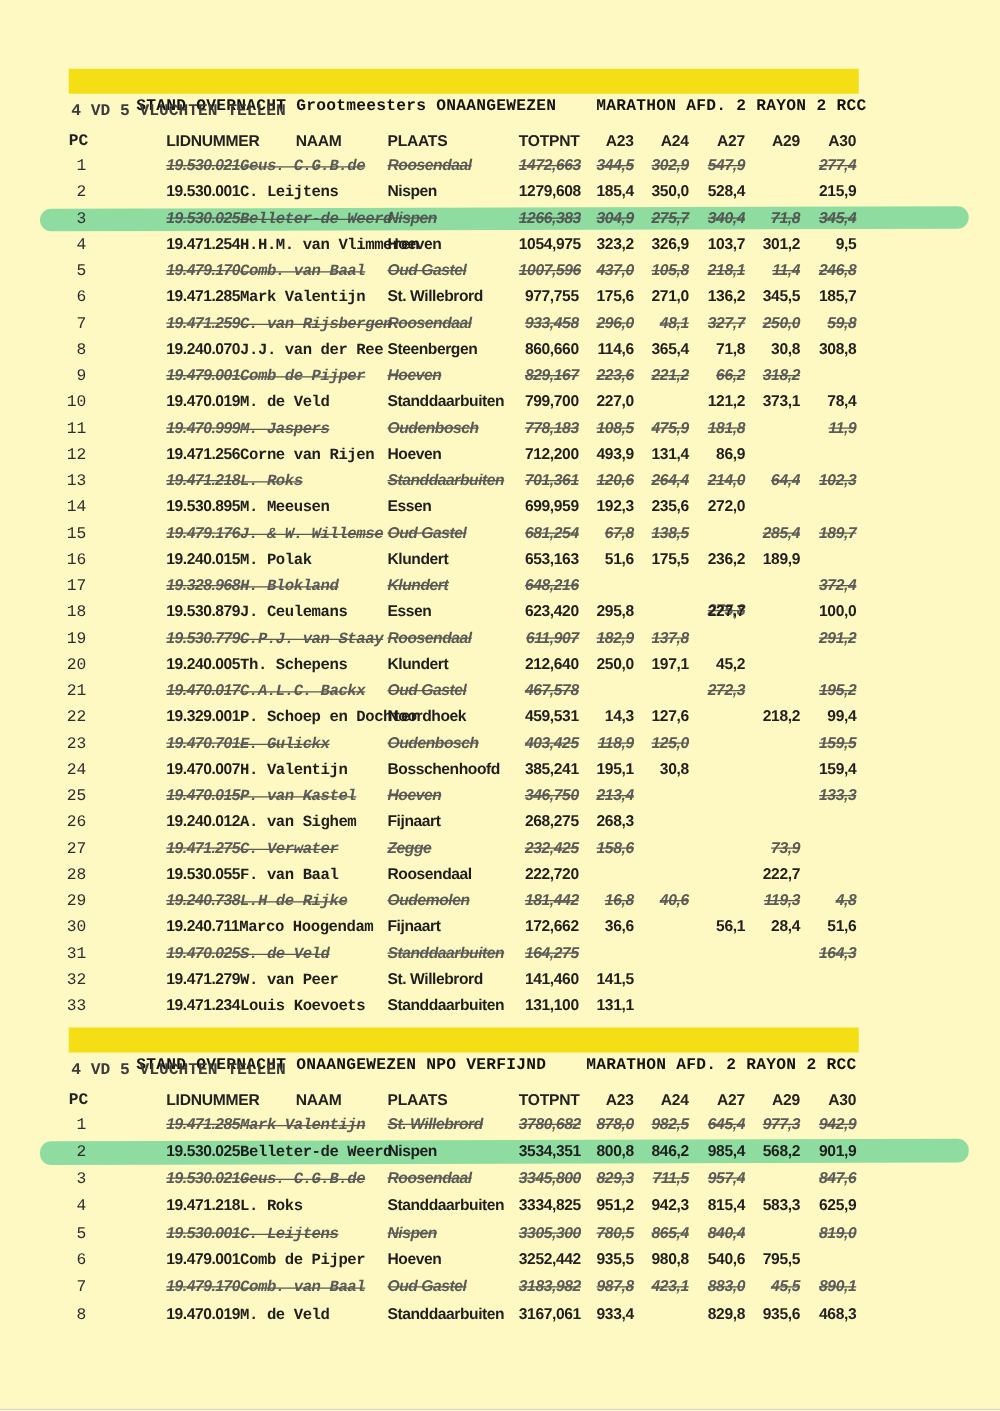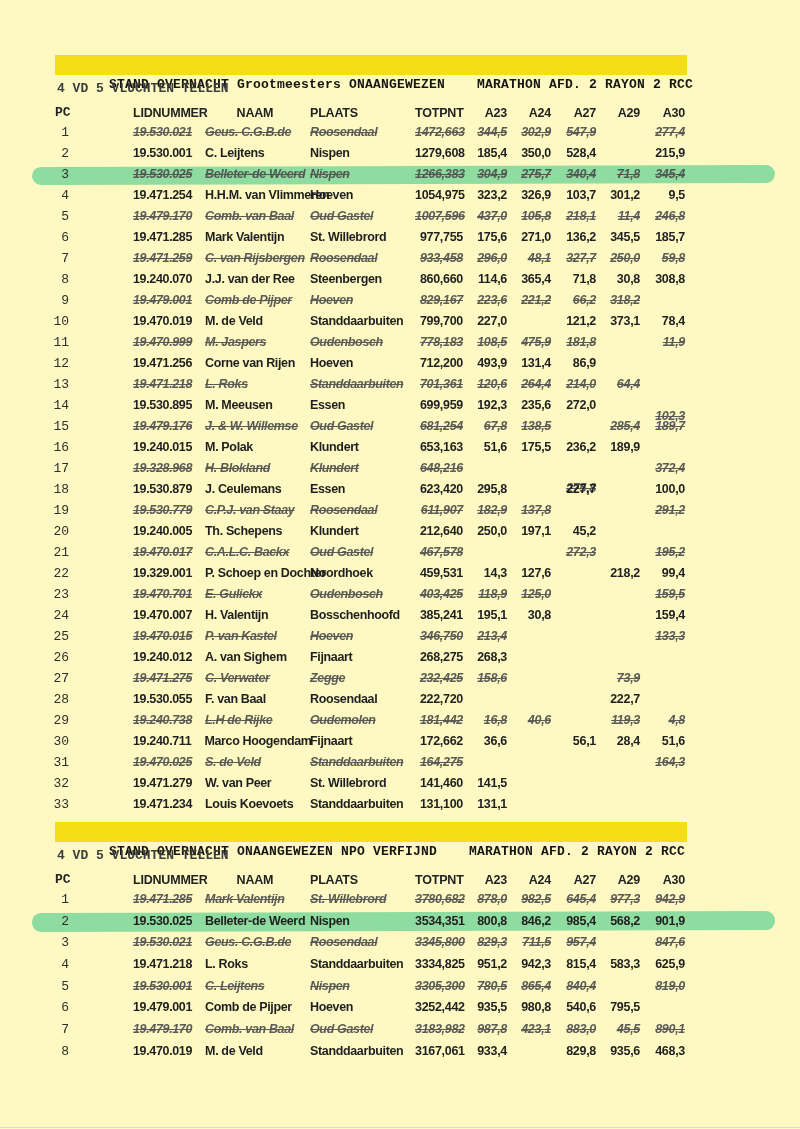--- a/index.html
+++ b/index.html
@@ -64,21 +64,21 @@
   .row{position:relative;}
   .t1 .row{height:21.0px;line-height:21.0px;}
   .t2 .row{height:21.7px;line-height:21.7px;}
   .c{position:relative;z-index:1;}
   .c.pc{
     grid-column:1;text-align:right;
     font-family:"Liberation Mono","DejaVu Sans Mono",monospace;
     font-size:13px;color:#2e2e2e;font-weight:400;
   }
   .c.lidnaam{grid-column:3;font-weight:700;font-size:12.5px;letter-spacing:-0.35px;}
-  .c.lidnaam .naam{margin-left:13px;}
+  .c.lidnaam .naam{margin-left:0;font-family:Liberation Mono, monospace;}
   .c.plaats{grid-column:4;font-weight:700;font-size:12.5px;letter-spacing:-0.35px;}
   .c.num{text-align:right;font-weight:700;font-size:12.5px;letter-spacing:-0.3px;}
   .c.tot{grid-column:5;}
   .row.struck .c.lidnaam,
   .row.struck .c.plaats,
   .row.struck .c.num{
     color:var(--struck-ink,#4d4d4d);
     font-style:italic;
     text-decoration:line-through;
     text-decoration-thickness:1.3px;
@@ -250,21 +250,21 @@
         </div>
         <div class="row struck">
           <div class="c pc">13</div>
           <div class="c lidnaam"><span>19.471.218</span><span class="naam">L. Roks</span></div>
           <div class="c plaats">Standdaarbuiten</div>
           <div class="c num tot">701,361</div>
           <div class="c num" style="grid-column: 6;">120,6</div>
           <div class="c num" style="grid-column: 7;">264,4</div>
           <div class="c num" style="grid-column: 8;">214,0</div>
           <div class="c num" style="grid-column: 9;">64,4</div>
-          <div class="c num" style="grid-column: 10; margin-top: 32px;">102,3</div>
+          <div class="c num" style="grid-column: 10;">102,3</div>
         </div>
         <div class="row">
           <div class="c pc">14</div>
           <div class="c lidnaam"><span>19.530.895</span><span class="naam">M. Meeusen</span></div>
           <div class="c plaats">Essen</div>
           <div class="c num tot">699,959</div>
           <div class="c num" style="grid-column: 6;">192,3</div>
           <div class="c num" style="grid-column: 7;">235,6</div>
           <div class="c num" style="grid-column: 8;">272,0</div>
           <div class="c num" style="grid-column: 9;"></div>

